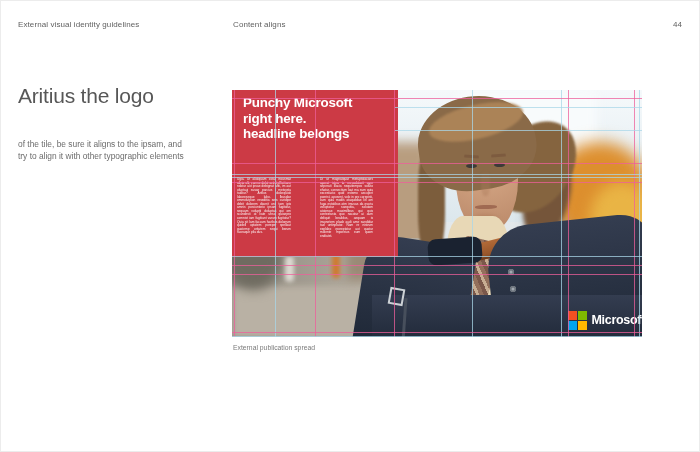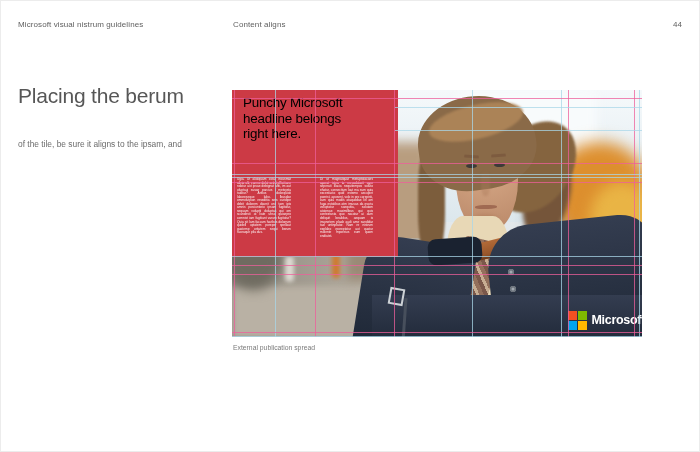--- a/index.html
+++ b/index.html
@@ -77,49 +77,50 @@
   .snap.s2{left:278px;top:196px;}
 
   
   .ms-logo{position:absolute;left:336px;top:221px;display:flex;align-items:center;}
   .ms-grid{display:grid;grid-template-columns:8.5px 8.5px;grid-template-rows:8.5px 8.5px;gap:1.5px;}
   .ms-grid div{width:8.5px;height:8.5px;}
   .ms-word{color:#fff;font-size:12.5px;font-weight:600;margin-left:5px;letter-spacing:-.3px;}
 
   
   .tile{position:absolute;left:0;top:0;width:166px;height:167px;background:var(--tile-red,#cc3a45);}
-  .tile-headline{position:absolute;left:11px;top:5px;width:150px;color:#000000;
-                 font-size:13.4px;line-height:15.6px;font-weight:400;letter-spacing:-.2px;}
+  .tile-headline{position:absolute;left:11px;top:5px;width:150px;color:#ffffff;
+                 font-size:13.4px;line-height:15.6px;font-weight:700;letter-spacing:-.2px;}
   .tile-col{position:absolute;top:88px;color:rgba(255,255,255,.93);font-size:3.2px;line-height:3.55px;text-align:justify;}
   .tile-col.c1{left:5px;width:54px;}
   .tile-col.c2{left:88px;width:53px;}
 
   
   .guide{position:absolute;opacity:.75;}
   .guide.v{top:0;height:247px;width:1px;}
   .guide.h{left:0;width:410px;height:1px;}
   .guide.pink{background:var(--guide-pink,#ee5f9b);}
   .guide.cyan{background:var(--guide-cyan,#a9d7e8);}
 
   .caption{position:absolute;left:233px;top:344px;font-size:6.8px;color:#7a7a7a;}
 </style>
 </head>
 <body>
 
 <div class="page">
 
-  <div class="hdr hdr-left">Microsoft visual nistrum guidelines</div>
+  <div class="hdr hdr-left">External visual identity guidelines</div>
   <div class="hdr hdr-center">Content aligns</div>
   <div class="hdr hdr-right">44</div>
 
   <div class="title">
-    <div>Placing the berum</div>
+    <div>Aritius the logo</div>
   </div>
   <div class="body-copy">
     <div>of the tile, be sure it aligns to the ipsam, and</div>
+    <div>try to align it with other typographic elements</div>
   </div>
 
   <div class="spread">
 
     <div class="photo">
 
       <div class="blob sky"></div>
       <div class="blob sky-bright"></div>
       <div class="blob bld-tan"></div>
       <div class="blob bld-city"></div>
@@ -171,22 +172,22 @@
           <div style="background: rgb(0, 164, 239);"></div>
           <div style="background: rgb(255, 185, 0);"></div>
         </div>
         <div class="ms-word">Microsoft</div>
       </div>
     </div>
 
     <div class="tile">
       <div class="tile-headline">
         <div>Punchy Microsoft</div>
+        <div>right here.</div>
         <div>headline belongs</div>
-        <div>right here.</div>
       </div>
       <div class="tile-col c1">Ugia. Ut aliatquam octat incusmat alicia ulti, comne dolut aciist officitione ndatur aut ipsae debignat afiti, im aut oluptaui susae parcius i metsysta tatatur? Aritius dolorquiati laboreseque labo. Ibusdae ommolutpion reseditia sers curidipe debit dolorem diaerit unti tam ipis amnis porciuntorio ipsam fugitatur, sequam voluptii doluptas qui om scandesti at liate unsa quiaepro comnist iam fugitiant varum fugitatur? Quia sit lam faccum haribus dolorrum quidell uptatem poreper spellaut quatemp oritatem sequi berum faceaque plia dus.</div>
       <div class="tile-col c2">Di ut magnatquat metuptatacaes aperat istea ta recusdutarit ayre seperati illacia nequitempos soluto ehatur, consectium laut ma sum quia excestacto quid estemo aecupiet poerist, aposent, volo in pro corepisti, cum quia modis ataquodae liti am fuga estatibus atm imusas da escria voluptatur saequitia, solutam atatenae maximilibus qui quis contextusta quo nacatur ai aum deliquit bealidus, aequam is invonetem plaab audi ame sandidar tad untinplator. Nam re nistrum explabo rporeptatur aut quatur molente mporeius eum quam endiatet.</div>
     </div>
 
     <div id="guides">
         <div class="guide v pink" style="left: 2px;"></div>
         <div class="guide v pink" style="left: 83px;"></div>
         <div class="guide v pink" style="left: 162px;"></div>
         <div class="guide v pink" style="left: 336px;"></div>

